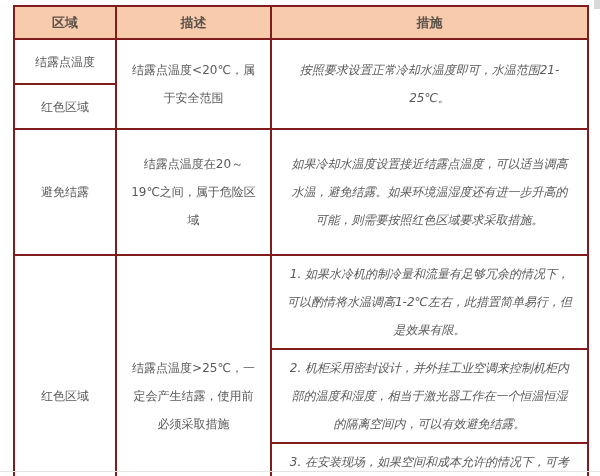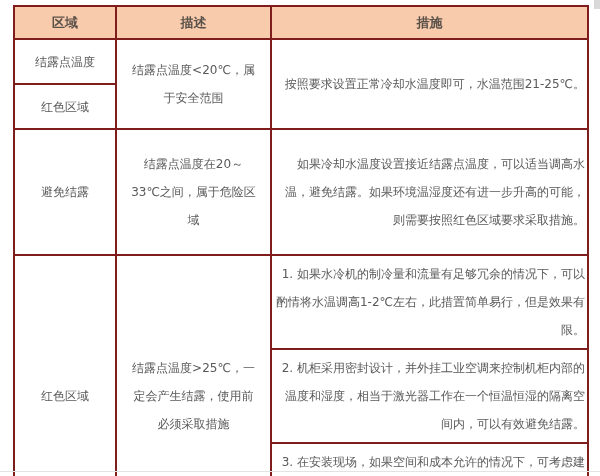--- a/index.html
+++ b/index.html
@@ -40,22 +40,23 @@
   }
   td.region-cell {
     text-align: center;
     padding: 0 6px;
   }
   td.desc-cell {
     text-align: center;
     padding: 16px 13px;
   }
   td.measure-cell {
-    text-align: right;
-    padding: 4px 2px;
+    text-align: center;
+    padding: 4px 14px;
+    font-style: italic;
   }
   
   tr.r-white  { height: 37px; }
   tr.r-green  { height: 37px; }
   tr.r-yellow { height: 126px; }
   tr.r-red-1  { height: 79px; }
   tr.r-red-2  { height: 81px; }
   tr.r-red-3  { height: 68px; }
   
   .corner-artifact {
@@ -95,21 +96,21 @@
         <td class="region-cell">结露点温度</td>
         <td class="desc-cell" rowspan="2">结露点温度&lt;20℃，属于安全范围</td>
         <td class="measure-cell" rowspan="2">按照要求设置正常冷却水温度即可，水温范围21-25℃。</td>
       </tr>
       <tr class="r-green">
         <td class="region-cell">红色区域</td>
       </tr>
 
       <tr class="r-yellow">
         <td class="region-cell">避免结露</td>
-        <td class="desc-cell">结露点温度在20～33℃之间，属于危险区域</td>
+        <td class="desc-cell">结露点温度在20～19℃之间，属于危险区域</td>
         <td class="measure-cell">如果冷却水温度设置接近结露点温度，可以适当调高水温，避免结露。如果环境温湿度还有进一步升高的可能，则需要按照红色区域要求采取措施。</td>
       </tr>
 
       <tr class="r-red-1">
         <td class="region-cell" rowspan="3">红色区域</td>
         <td class="desc-cell" rowspan="3">结露点温度&gt;25℃，一定会产生结露，使用前必须采取措施</td>
         <td class="measure-cell">1. 如果水冷机的制冷量和流量有足够冗余的情况下，可以酌情将水温调高1-2℃左右，此措置简单易行，但是效果有限。</td>
       </tr>
       <tr class="r-red-2">
         <td class="measure-cell">2. 机柜采用密封设计，并外挂工业空调来控制机柜内部的温度和湿度，相当于激光器工作在一个恒温恒湿的隔离空间内，可以有效避免结露。</td>

